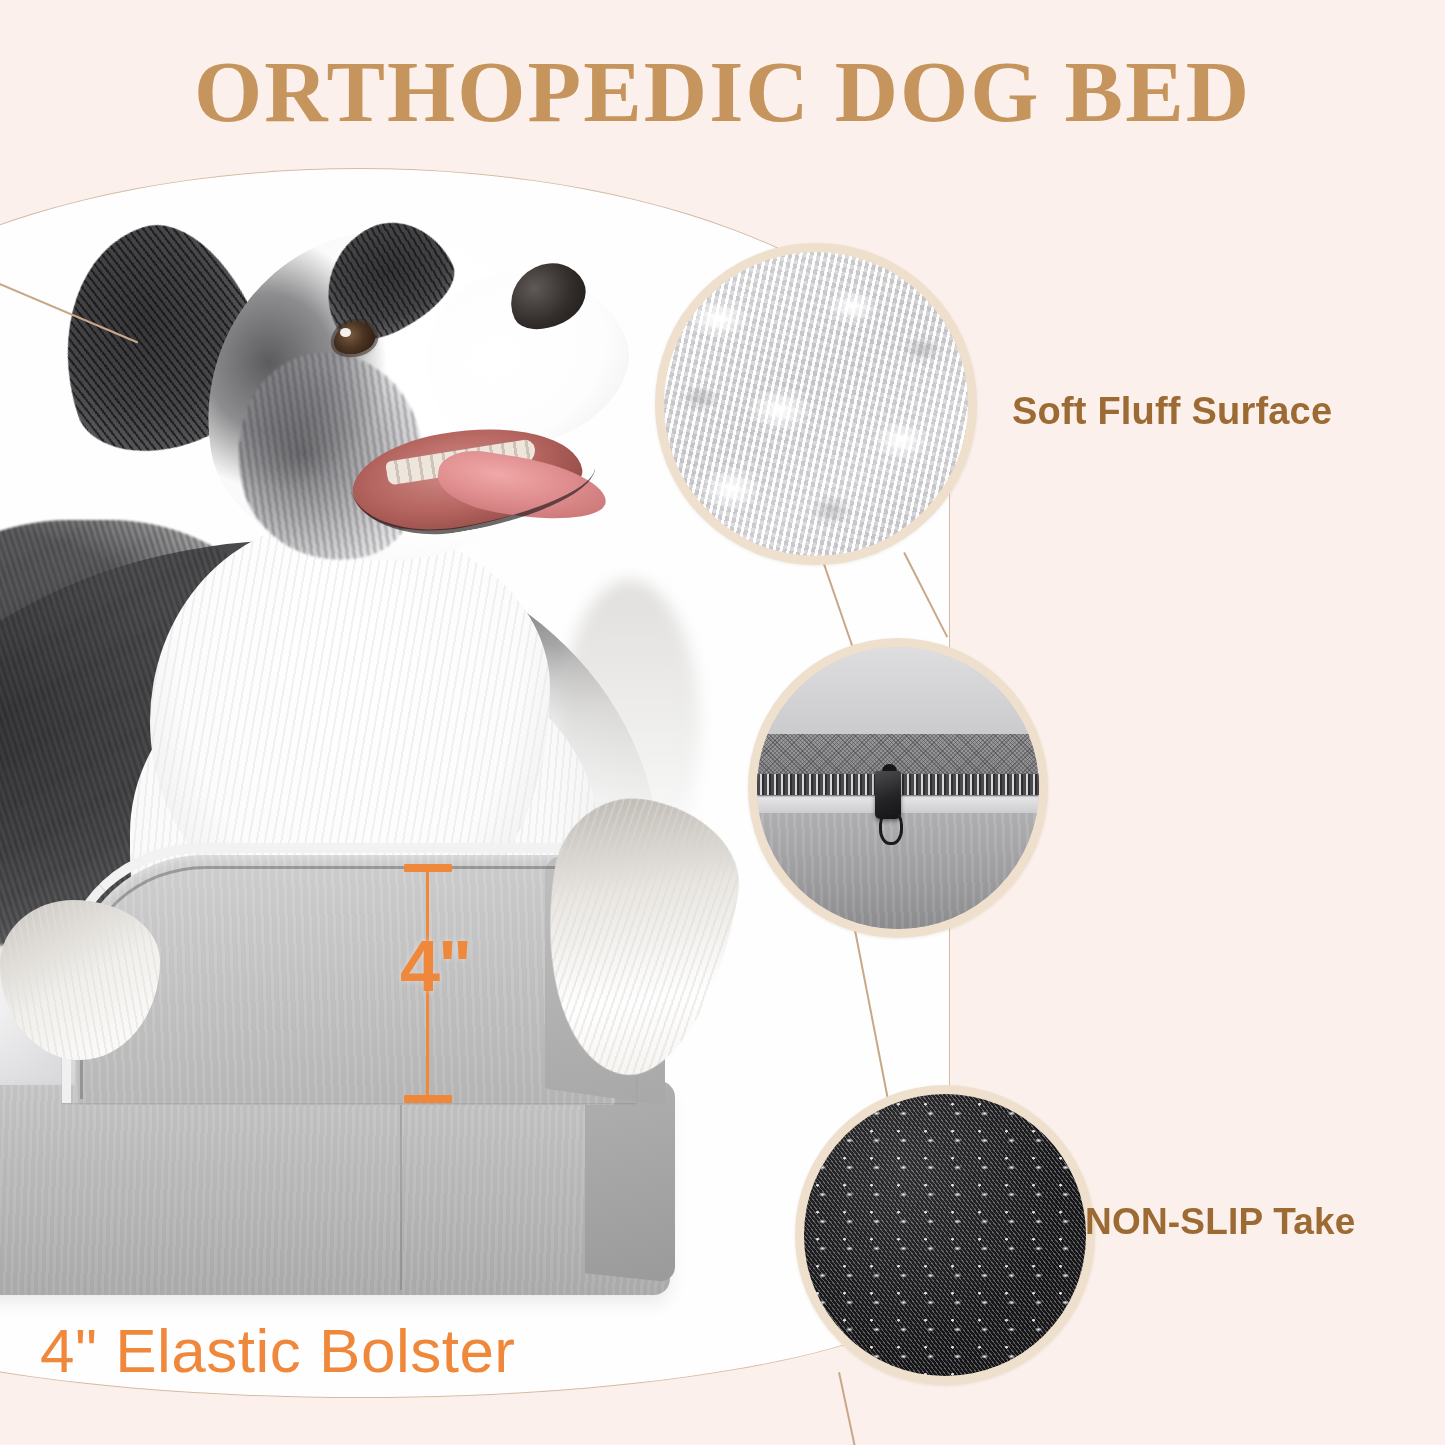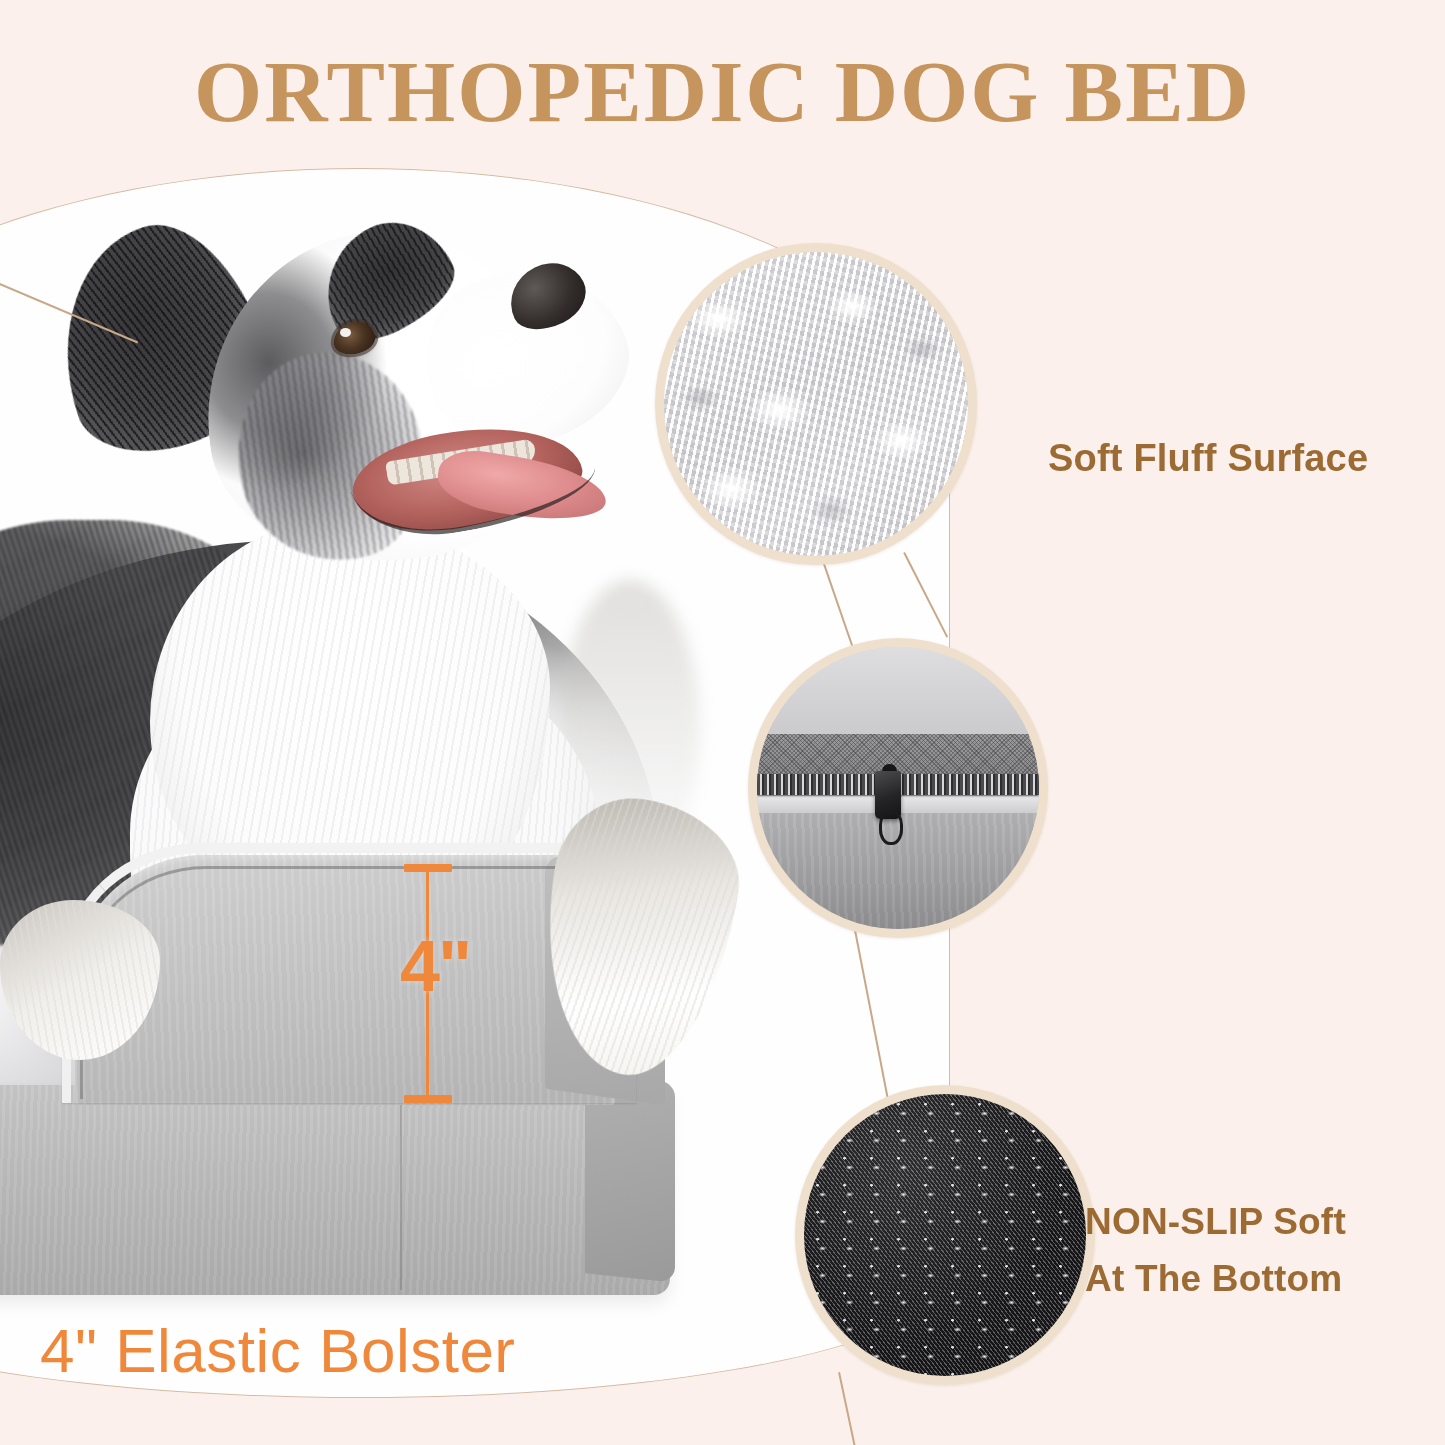--- a/index.html
+++ b/index.html
@@ -480,21 +480,21 @@
     color: #9C6A33;
     letter-spacing: .2px;
     white-space: nowrap;
   }
   .feature-sub {
     font-family: "Liberation Sans", sans-serif;
     font-weight: 400;
     color: #A9814F;
   }
 
-  #label-fluff { left: 1048px; top: 390px; margin-top: 47px; }
+  #label-fluff { left: 1012px; top: 390px; }
   #label-fluff .feature-title { font-size: 38px; }
 
   #label-zipper { left: 1108px; top: 742px; width: 330px; }
   #label-zipper .feature-title { font-size: 37px; }
   #label-zipper .feature-sub { font-size: 33px; line-height: 1.25; margin-top: 4px; }
 
   #label-nonslip { left: 1085px; top: 1193px; }
   #label-nonslip .feature-title { font-size: 37px; line-height: 1.55; }
 </style>
 </head>
@@ -574,19 +574,18 @@
       <div class="nonslip-sheen"></div>
     </div>
   </div>
 
   <div class="feature-label" id="label-fluff">
     <div class="feature-title">Soft Fluff Surface</div>
   </div>
 
 
   <div class="feature-label" id="label-nonslip">
-    <div class="feature-title">NON-SLIP Soft</div>
-    <div class="feature-title">At The Bottom</div>
+    <div class="feature-title">NON-SLIP Take</div>
   </div>
 
   <div id="bolster-caption">4" Elastic Bolster</div>
 
 </div>
 
 </body></html>

